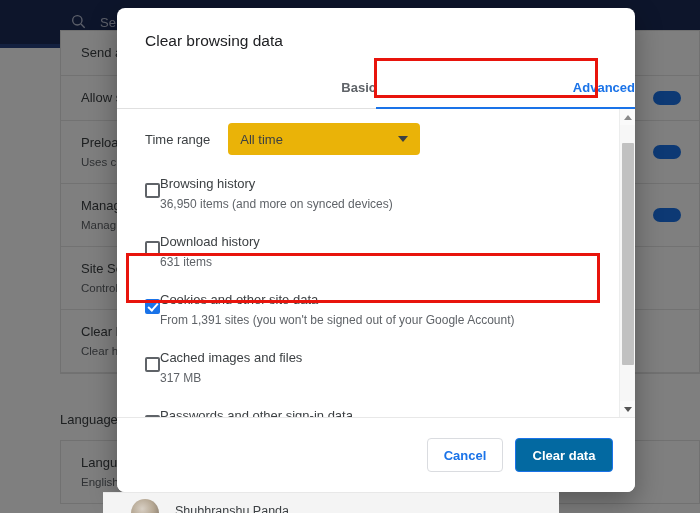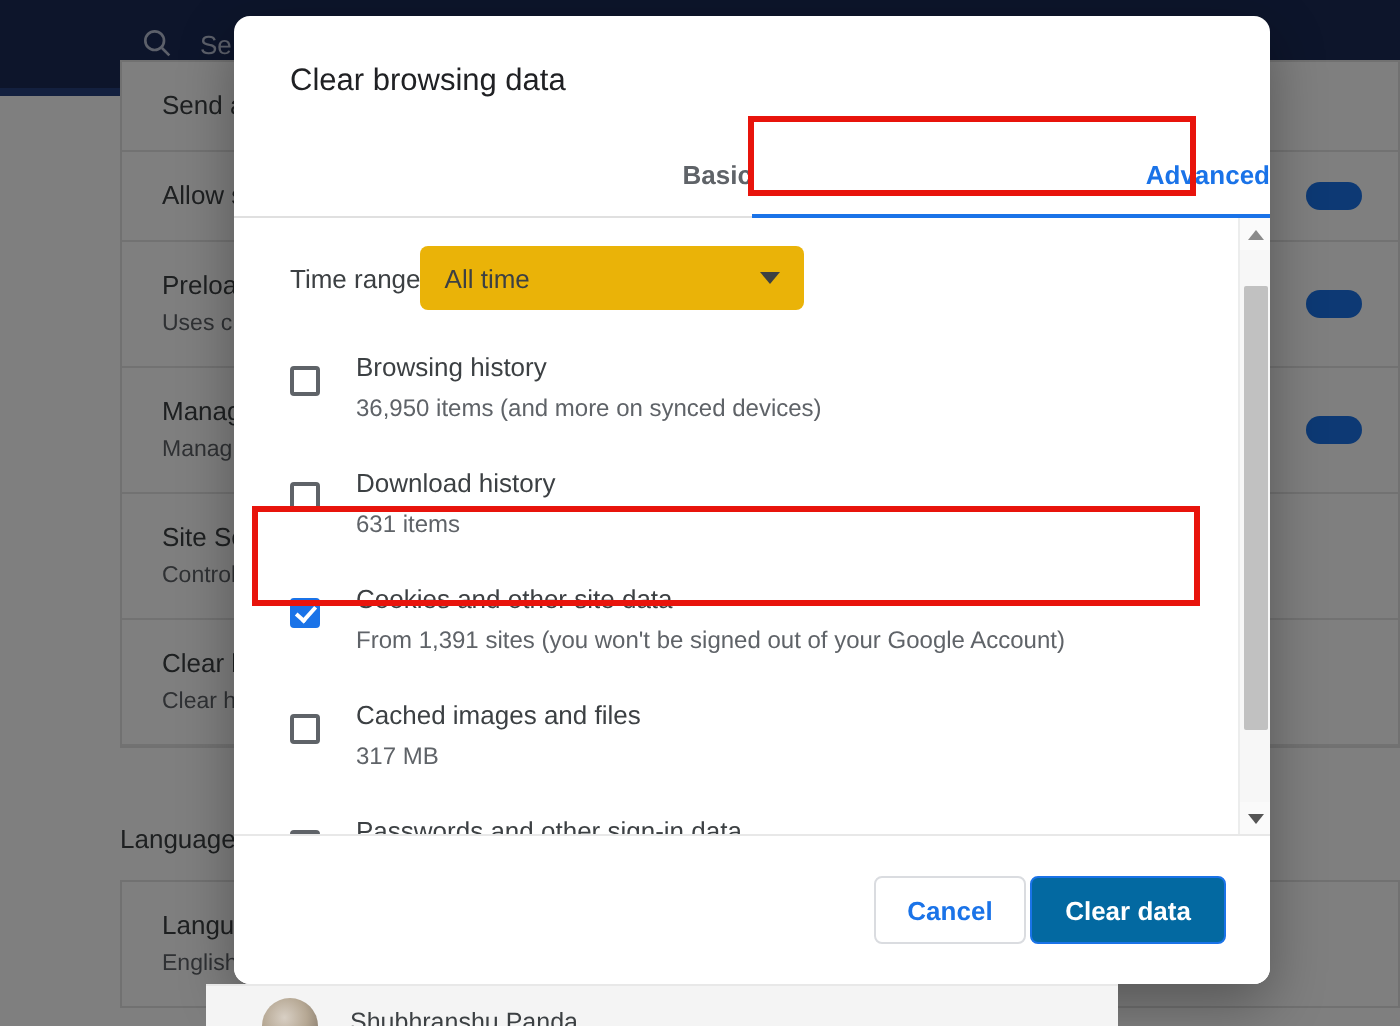--- a/index.html
+++ b/index.html
@@ -170,20 +170,21 @@
   #body {
     position: absolute;
     inset: 0 16px 0 0;
     overflow: hidden;
   }
 
   #timerange-row {
     display: flex;
     align-items: center;
     padding: 14px 0 10px 28px;
+    gap: 18px;
   }
   #timerange-label { font-size: 13px; color: #3c4043; }
   #timerange-select {
     width: 192px;
     height: 32px;
     background: #eab308;
     border-radius: 4px;
     display: flex;
     align-items: center;
     padding: 0 12px;
@@ -198,21 +199,20 @@
     width: 0; height: 0;
     border-left: 5px solid transparent;
     border-right: 5px solid transparent;
     border-top: 6px solid #3c4043;
   }
 
   .opt-row {
     display: flex;
     align-items: flex-start;
     padding: 9px 20px 9px 28px;
-    gap: 18px;
     cursor: pointer;
   }
   .cb {
     flex: none;
     width: 15px;
     height: 15px;
     border: 2px solid #5f6368;
     border-radius: 2px;
     margin-top: 9px;
     background: #fff;
@@ -274,21 +274,21 @@
     background: #c1c1c1;
     border-radius: 1px;
   }
 
   
   #footer {
     height: 74px;
     display: flex;
     align-items: center;
     justify-content: flex-end;
-    gap: 2px;
+    gap: 12px;
     padding-right: 22px;
     background: #ffffff;
   }
   .btn {
     height: 34px;
     border-radius: 4px;
     font-size: 13px;
     font-weight: bold;
     display: flex;
     align-items: center;

